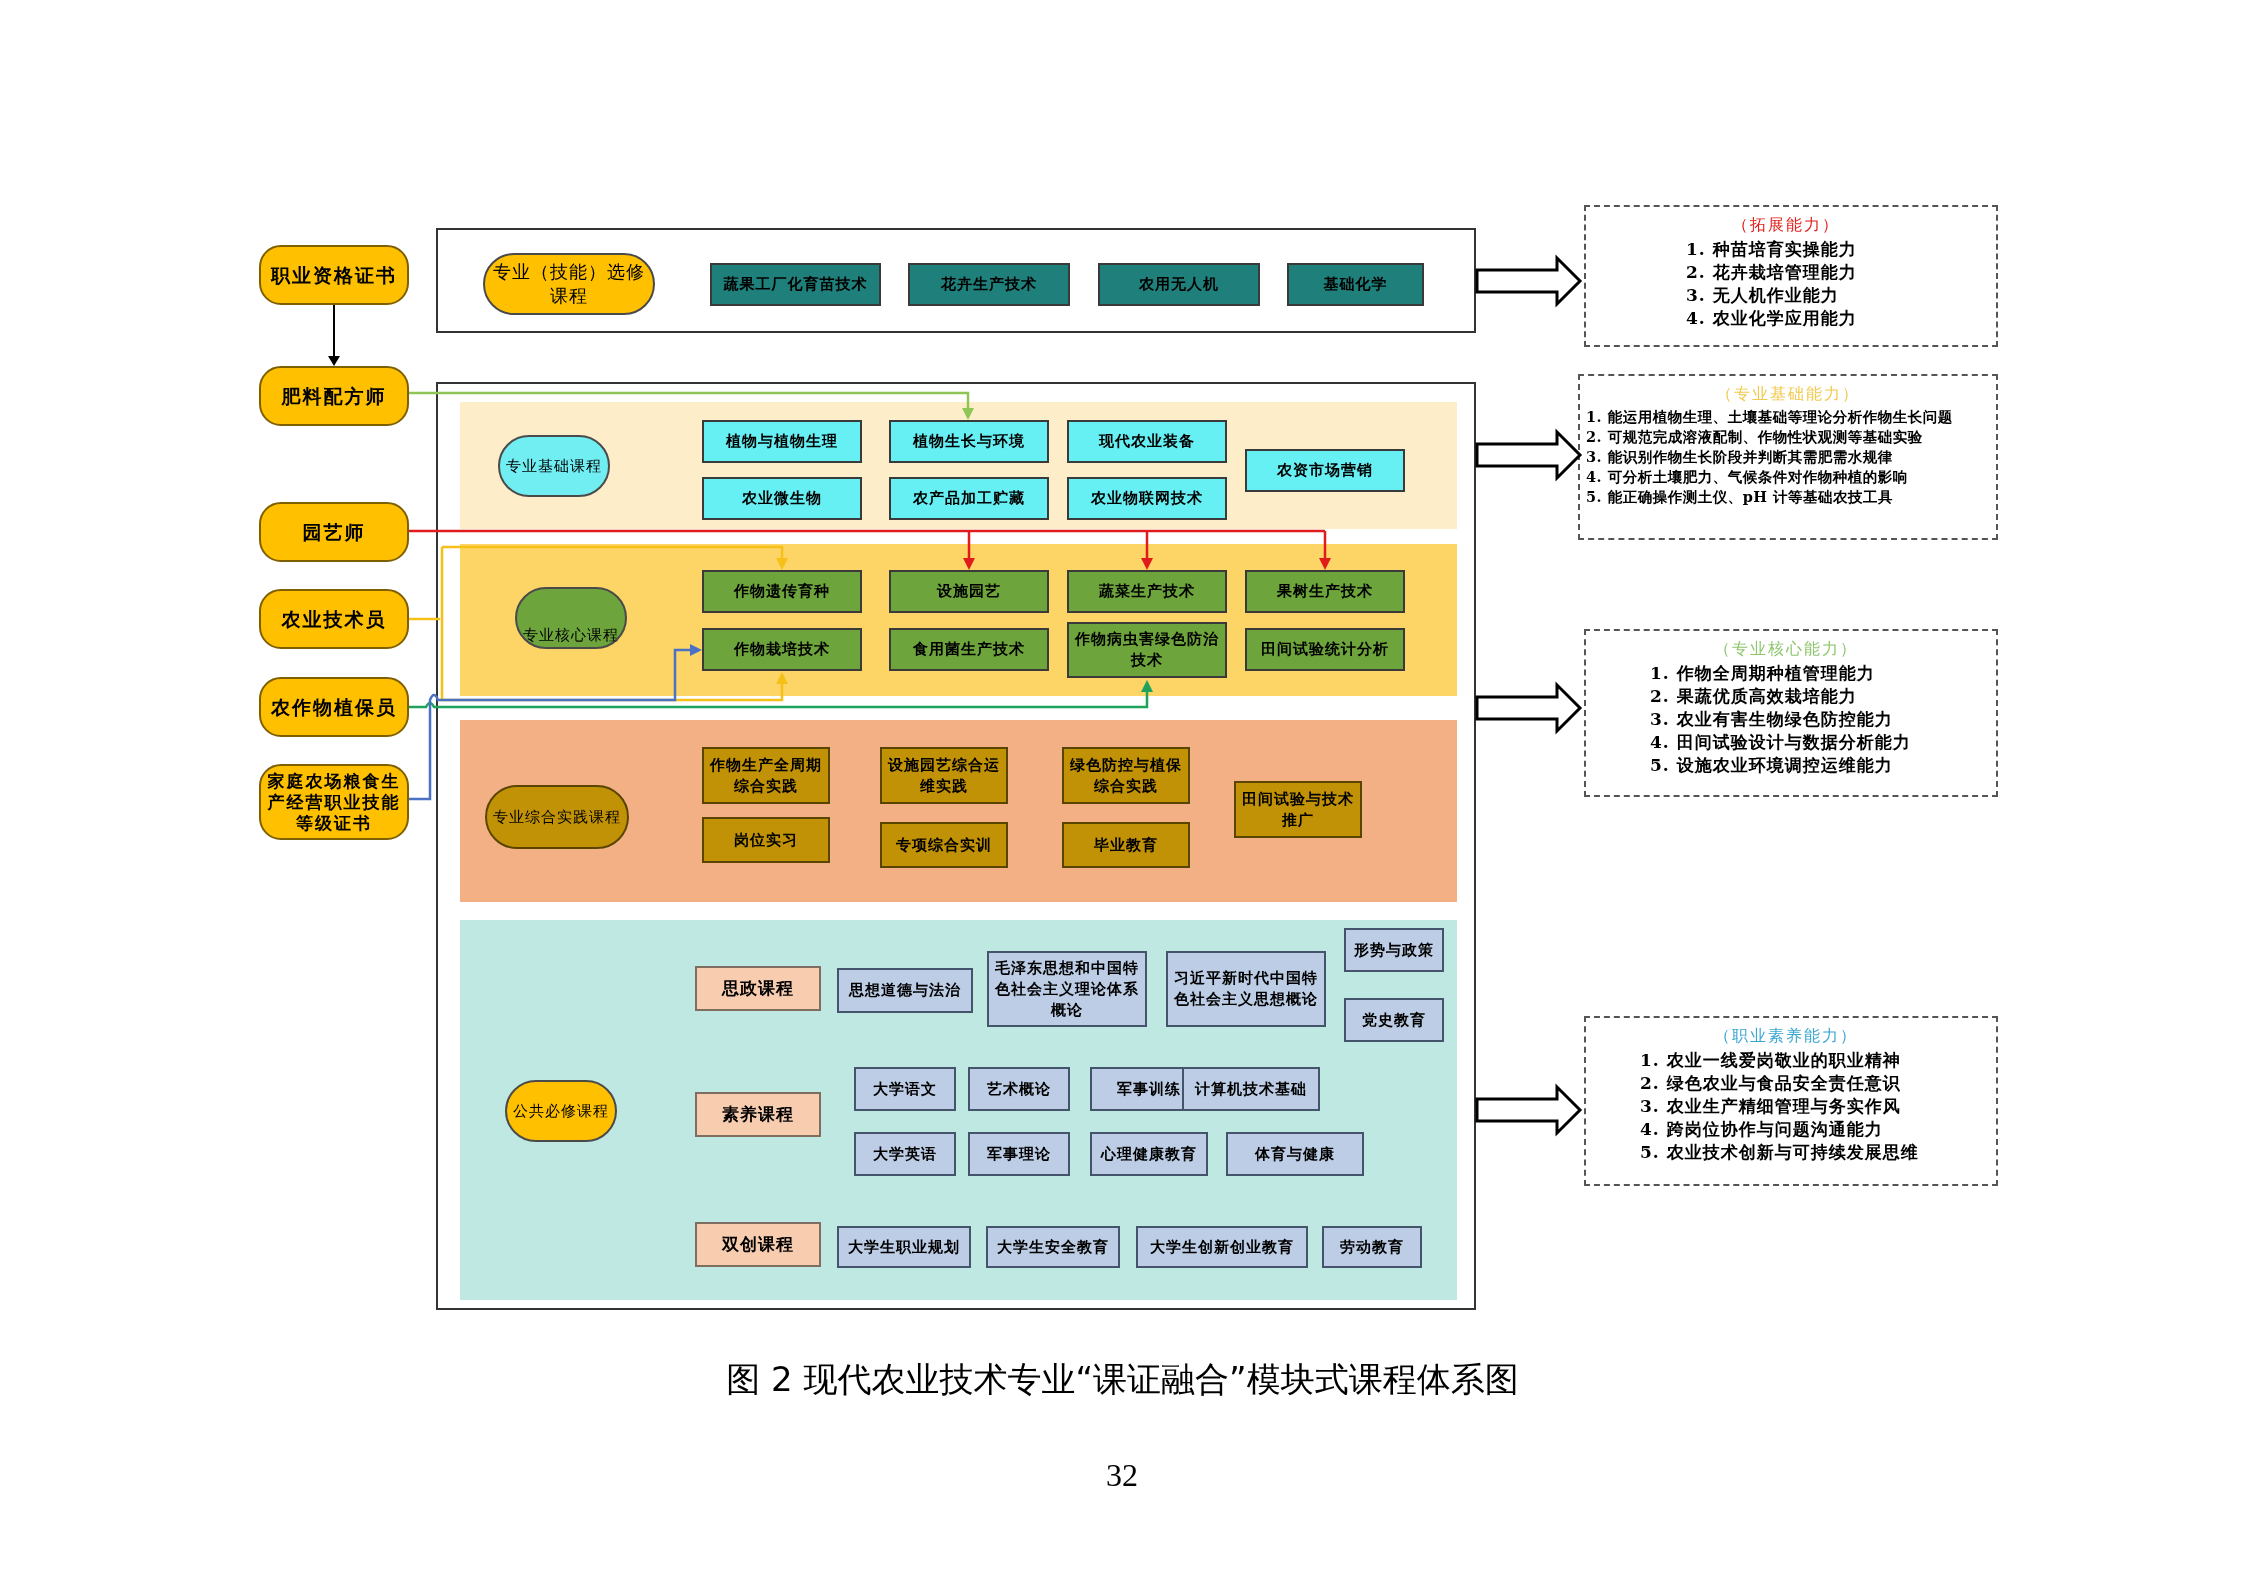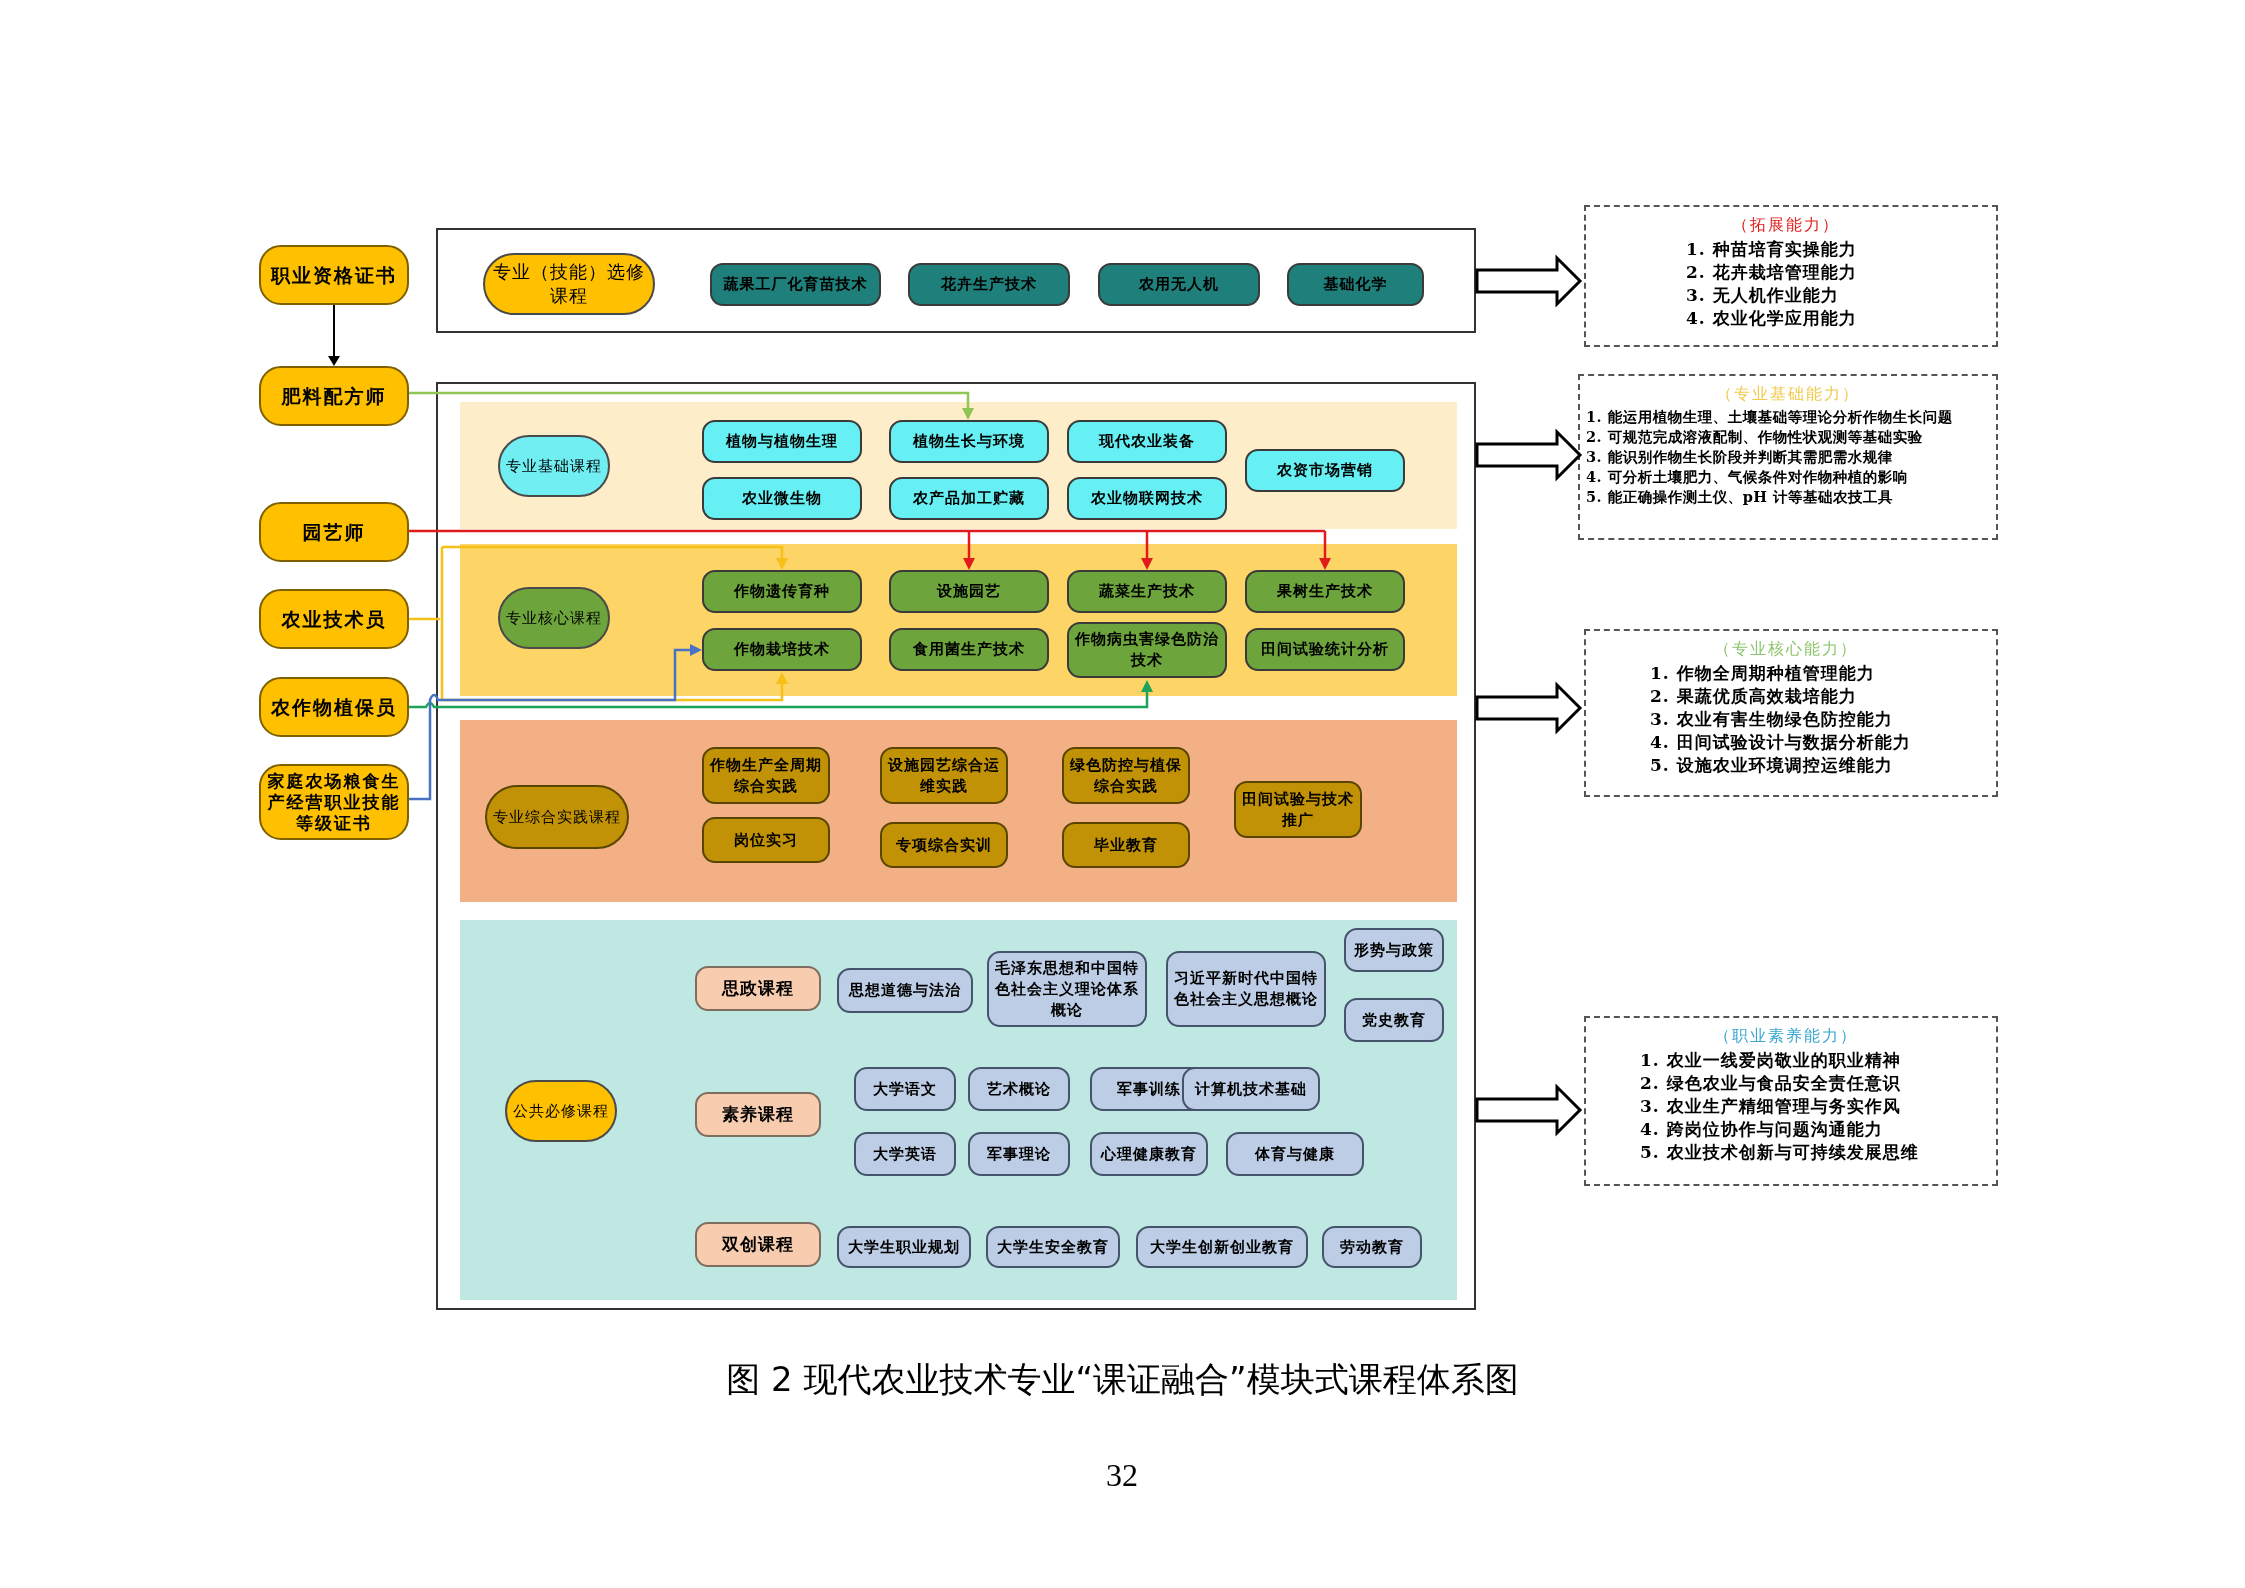--- a/index.html
+++ b/index.html
@@ -1,19 +1,19 @@
 <!DOCTYPE html>
 <html><head>
 <meta charset="utf-8">
 <style>
   html, body { margin:0; padding:0; background:#ffffff; }
   body { width:2245px; height:1588px; position:relative; overflow:hidden;
          font-family:"DejaVu Serif","Liberation Serif",serif; color:#000; }
   .abs { position:absolute; box-sizing:border-box; }
-  .center { display:flex; align-items:center; justify-content:center; text-align:center;border-radius:13px; }
+  .center { display:flex; align-items:center; justify-content:center; text-align:center; }
   .cert { background:#ffc000; border:2px solid #7f6000; border-radius:22px;
           font-size:19px; font-weight:bold; letter-spacing:2px; line-height:26px; padding:4px; }
   .frame { border:2px solid #333; background:#fff; }
   .band { }
   .pill { border-radius:50px; border:2px solid #4a4a4a; font-size:15px; letter-spacing:1px; line-height:24px; }
   .box { border:2px solid #3a3a3a; font-size:15px; font-weight:bold; line-height:21px; padding:2px 6px; letter-spacing:1px; }
   .teal { background:#1f7f7a; }
   .cyan { background:#66f0f4; }
   .green { background:#6da43c; }
   .gold { background:#c29206; border-color:#5a4500; }
@@ -88,21 +88,21 @@
     <span>农产品加工贮藏</span>
   </div>
 <div class="abs box cyan center" style="left:1067px;top:477px;width:160px;height:43px;">
     <span>农业物联网技术</span>
   </div>
 <div class="abs box cyan center" style="left:1245px;top:449px;width:160px;height:43px;">
     <span>农资市场营销</span>
   </div>
 
 <div class="abs band" style="left:460px;top:544px;width:997px;height:152px;background:#fdd567;"></div>
-<div class="abs pill center" style="left:498px;top:587px;width:112px;height:62px;background:#6da43c;">
+<div class="abs pill center" style="left:515px;top:587px;width:112px;height:62px;background:#6da43c;align-items:flex-end;">
     <span>专业核心课程</span>
   </div>
 <div class="abs box green center" style="left:702px;top:570px;width:160px;height:43px;">
     <span>作物遗传育种</span>
   </div>
 <div class="abs box green center" style="left:889px;top:570px;width:160px;height:43px;">
     <span>设施园艺</span>
   </div>
 <div class="abs box green center" style="left:1067px;top:570px;width:160px;height:43px;">
     <span>蔬菜生产技术</span>

